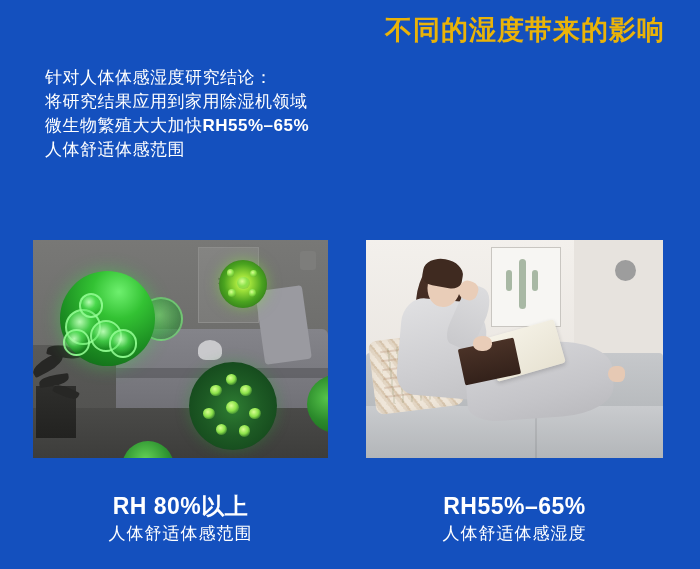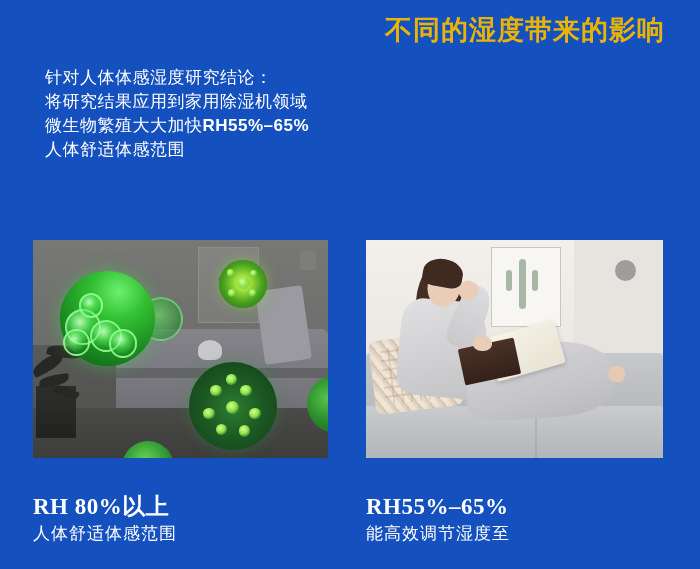--- a/index.html
+++ b/index.html
@@ -375,21 +375,21 @@
   .captions {
     position: absolute;
     left: 0;
     top: 492px;
     width: 700px;
     height: 70px;
   }
   .caption {
     position: absolute;
     top: 0;
-    font-family: Liberation Serif, serif;
+    text-align: center;
   }
   .caption-left  { left: 33px;  width: 295px; }
   .caption-right { left: 366px; width: 297px; }
   .caption-title {
     font-size: 23px;
     font-weight: bold;
     color: #ffffff;
     letter-spacing: 0.5px;
     line-height: 1.28;
     white-space: nowrap;
@@ -498,17 +498,17 @@
     </div>
   </div>
 
   <div class="captions">
     <div class="caption caption-left">
       <div class="caption-title">RH 80%以上</div>
       <div class="caption-sub">人体舒适体感范围</div>
     </div>
     <div class="caption caption-right">
       <div class="caption-title">RH55%–65%</div>
-      <div class="caption-sub">能高效调节湿度至</div>
+      <div class="caption-sub">人体舒适体感湿度</div>
     </div>
   </div>
 
 </div>
 
 </body></html>

